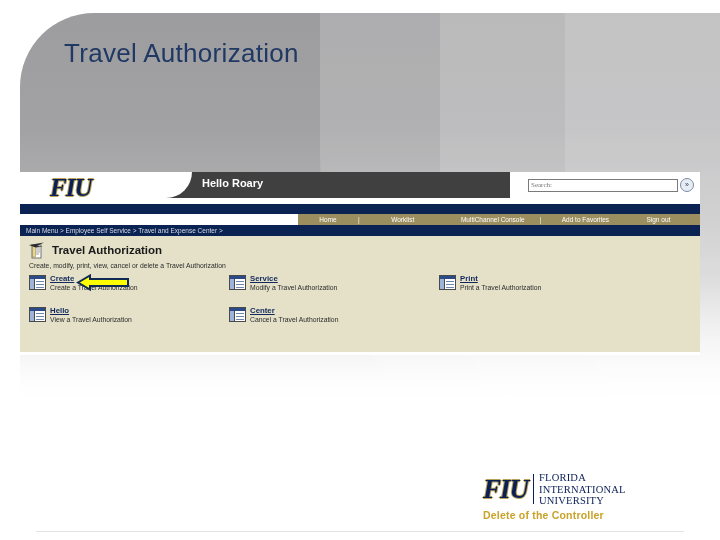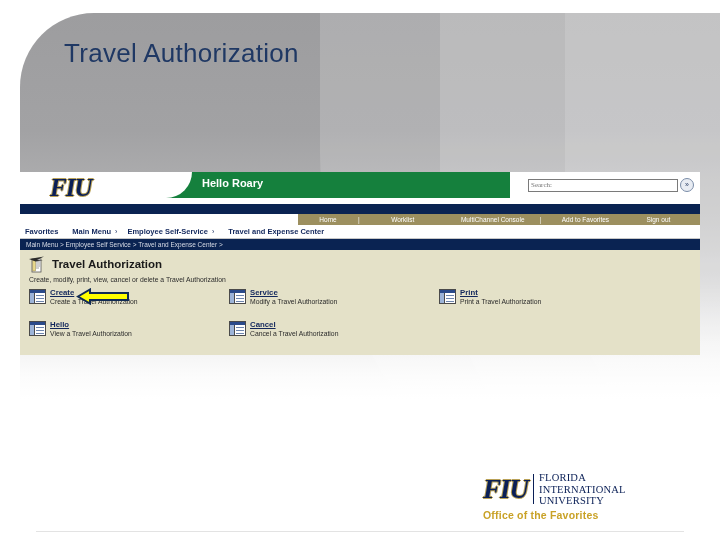--- a/index.html
+++ b/index.html
@@ -110,21 +110,21 @@
     text-shadow:
        1px 0 0 #b9a157, -1px 0 0 #b9a157,
        0 1px 0 #b9a157, 0 -1px 0 #b9a157;
   }
   .hello-band {
     position: absolute;
     left: 130px;
     top: 0px;
     width: 360px;
     height: 26px;
-    background: #15803d;
+    background: #404040;
     border-radius: 0 0 0 0;
   }
   .hello-band::before {
     content: "";
     position: absolute;
     left: 0; top: 0;
     width: 42px; height: 26px;
     background: #ffffff;
     border-radius: 0 0 30px 0;
   }
@@ -437,31 +437,20 @@
         <div class="gold-item" style="width:60px">Home</div>
         <div class="gold-sep">|</div>
         <div class="gold-item" style="width:86px">Worklist</div>
         <div class="gold-item" style="width:94px">MultiChannel Console</div>
         <div class="gold-sep">|</div>
         <div class="gold-item" style="width:88px">Add to Favorites</div>
         <div class="gold-item" style="width:58px">Sign out</div>
       </div>
     </div>
 
-    <div class="fav-row">
-      <div class="fav-item">Favorites</div>
-      <span style="width:14px"></span>
-      <div class="fav-item">Main Menu</div>
-      <span class="fav-arrow">›</span>
-      <span style="width:6px"></span>
-      <div class="fav-item">Employee Self-Service</div>
-      <span class="fav-arrow">›</span>
-      <span style="width:10px"></span>
-      <div class="fav-item">Travel and Expense Center</div>
-    </div>
 
     <div class="crumb-bar">
       <div class="crumb-text">Main Menu &gt; Employee Self Service &gt; Travel and Expense Center &gt;</div>
     </div>
 
     <div class="content">
 
       <div class="page-head">
         <div class="plane-icon">
           <svg viewBox="0 0 18 18" width="18" height="18">
@@ -523,37 +512,37 @@
             <div class="link-desc">View a Travel Authorization</div>
           </div>
         </div>
 
 
         <div class="link-cell">
           <div class="win-icon">
               <div class="win-lines"></div>
             </div>
           <div class="link-text-wrap">
-            <div class="link-title">Cancel</div>
+            <div class="link-title">Center</div>
             <div class="link-desc">Cancel a Travel Authorization</div>
           </div>
         </div>
 
       </div>
     </div>
   </div>
 
   <div class="footer-logo">
     <div class="fl-row">
       <div class="fl-fiu">FIU</div>
       <div class="fl-divider"></div>
       <div class="fl-words">
         <span>FLORIDA</span>
         <span>INTERNATIONAL</span>
         <span>UNIVERSITY</span>
       </div>
     </div>
-    <div class="fl-tag">Office of the Favorites</div>
+    <div class="fl-tag">Delete of the Controller</div>
   </div>
 
   <div class="footer-rule"></div>
 
 </div>
 
 </body></html>

